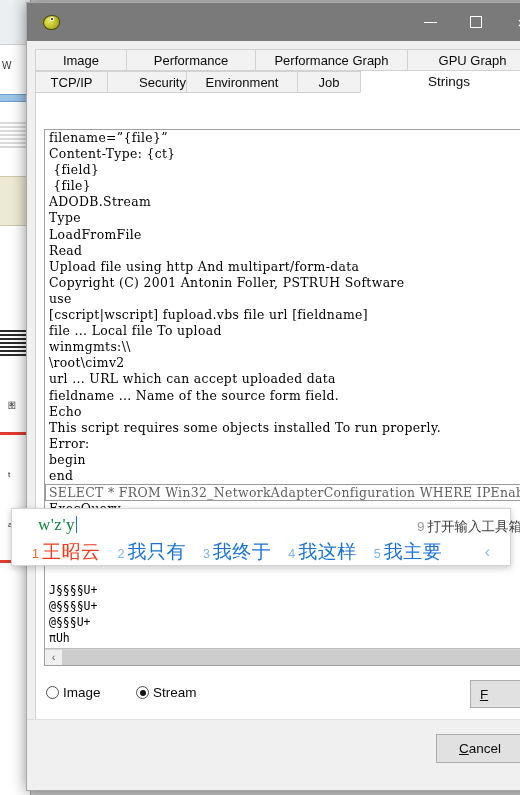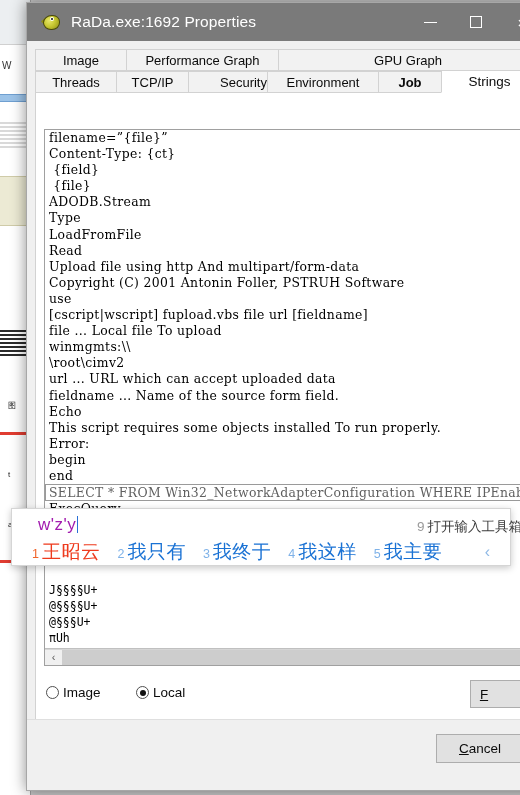--- a/index.html
+++ b/index.html
@@ -65,21 +65,21 @@
   }
   .tabrow1 .tab{flex:1;}
   .tabrow1 .t-image{flex:0 0 92px;}
   .tabrow1 .t-perf{flex:0 0 130px;}
   .tabrow1 .t-pgraph{flex:0 0 153px;}
   .tabrow1 .t-gpu{flex:1;}
   .tabrow2 .t-threads{flex:0 0 82px;}
   .tabrow2 .t-tcp{flex:0 0 73px;}
   .tabrow2 .t-sec{flex:0 0 77px;padding-left:31px;}
   .tabrow2 .t-env{flex:0 0 112px;}
-  .tabrow2 .t-job{flex:0 0 64px;font-weight:bold;}
+  .tabrow2 .t-job{flex:0 0 64px;}
   .tabrow2 .t-strings{flex:1;}
   .tab.selected{background:#ffffff;border:1px solid #d2d2d2;border-bottom-color:#ffffff;
                 position:relative;z-index:3;font-size:13.5px;height:23px;margin-top:-1px;}
 
   
   #pane{
     margin:0 8px 0 8px;background:#ffffff;border:1px solid #d2d2d2;border-top:none;
     height:636px;position:relative;box-sizing:border-box;
   }
   #pane-label{position:absolute;left:10px;top:12px;font-size:13.5px;color:#0b0b0b;}
@@ -129,22 +129,22 @@
   #btn-ok{position:absolute;left:280px;top:14px;width:88px;height:29px;background:#e1e1e1;
           border:2px solid #0078d7;}
   #btn-cancel{position:absolute;left:382px;top:14px;width:88px;height:29px;margin-left:27px;}
 
   
   #ime{
     position:absolute;left:-16px;top:505px;width:500px;height:58px;background:#ffffff;
     border:1px solid #d5d5d5;box-shadow:0 2px 7px rgba(0,0,0,.22);z-index:40;
     box-sizing:border-box;
   }
-  #ime-compose{position:absolute;left:26px;top:6px;font-size:17px;color:#a21caf;
-               font-family:Liberation Sans, sans-serif;letter-spacing:.5px;}
+  #ime-compose{position:absolute;left:26px;top:6px;font-size:17px;color:#15803d;
+               font-family:Liberation Serif, serif;letter-spacing:.5px;}
   #ime-caret{display:inline-block;width:1px;height:17px;background:#2a6fd6;vertical-align:-3px;margin-left:1px;}
   #ime-hint{position:absolute;right:-12px;top:9px;font-size:13.5px;color:#3b3b3b;white-space:nowrap;}
   #ime-hint .num{color:#9a9a9a;margin-right:3px;}
   #ime-cands{position:absolute;left:20px;top:30px;display:flex;align-items:center;}
   .cand{display:flex;align-items:baseline;margin-right:17px;white-space:nowrap;}
   .cand .idx{font-size:12.5px;margin-right:3px;}
   .cand .wd{font-size:19px;letter-spacing:.5px;}
   .cand.active .idx{color:#f0642a;}
   .cand.active .wd{color:#ee3b1e;}
   .cand .idx{color:#7fb2e8;}
@@ -171,40 +171,39 @@
   </div>
 
   <div id="dialog">
 
     <div id="titlebar">
       <div id="app-icon">
         <div class="tail"></div>
           <div class="fish"></div>
           <div class="eye"></div>
       </div>
-      <div id="title-text">RaDa.exe:1692 Properties</div>
       <div class="winbtns">
         <div class="winbtn">
             <span class="gl min-gl"></span>
           </div>
         <div class="winbtn">
             <span class="gl max-gl"></span>
           </div>
         <div class="winbtn">×</div>
       </div>
     </div>
 
     <div id="tabs">
       <div class="tabrow tabrow1">
         <div class="tab t-image">Image</div>
+        <div class="tab t-perf">Performance</div>
         <div class="tab t-pgraph">Performance Graph</div>
         <div class="tab t-gpu">GPU Graph</div>
       </div>
       <div class="tabrow tabrow2">
-        <div class="tab t-threads">Threads</div>
         <div class="tab t-tcp">TCP/IP</div>
         <div class="tab t-sec">Security</div>
         <div class="tab t-env">Environment</div>
         <div class="tab t-job">Job</div>
         <div class="tab t-strings selected">Strings</div>
       </div>
     </div>
 
     <div id="pane">
 
@@ -250,21 +249,21 @@
         </div>
       </div>
 
       <div id="pane-bottom">
         <div class="radio-wrap" style="left:10px;top:17px;">
           <span class="radio"></span>
           <span>Image</span>
         </div>
         <div class="radio-wrap" style="left:100px;top:17px;">
           <span class="radio on"></span>
-          <span>Local</span>
+          <span>Stream</span>
         </div>
         <div class="btn" id="btn-save">
           <span><u>S</u><span>ave</span></span>
         </div>
         <div class="btn" id="btn-find">
           <span style="margin-right:74px;"><u>F</u></span>
         </div>
       </div>
     </div>
 

